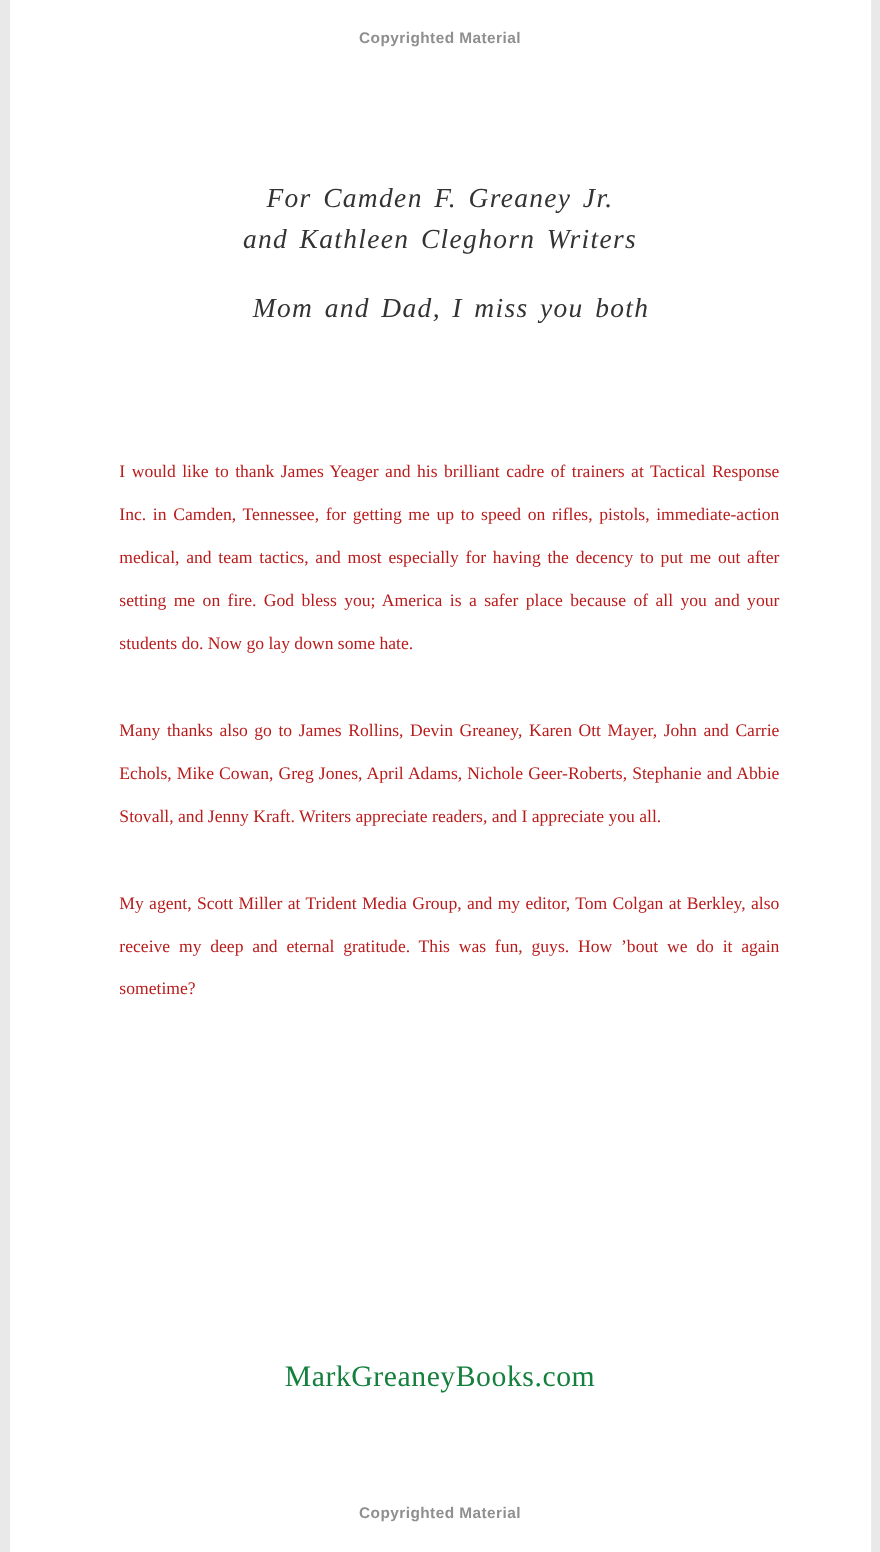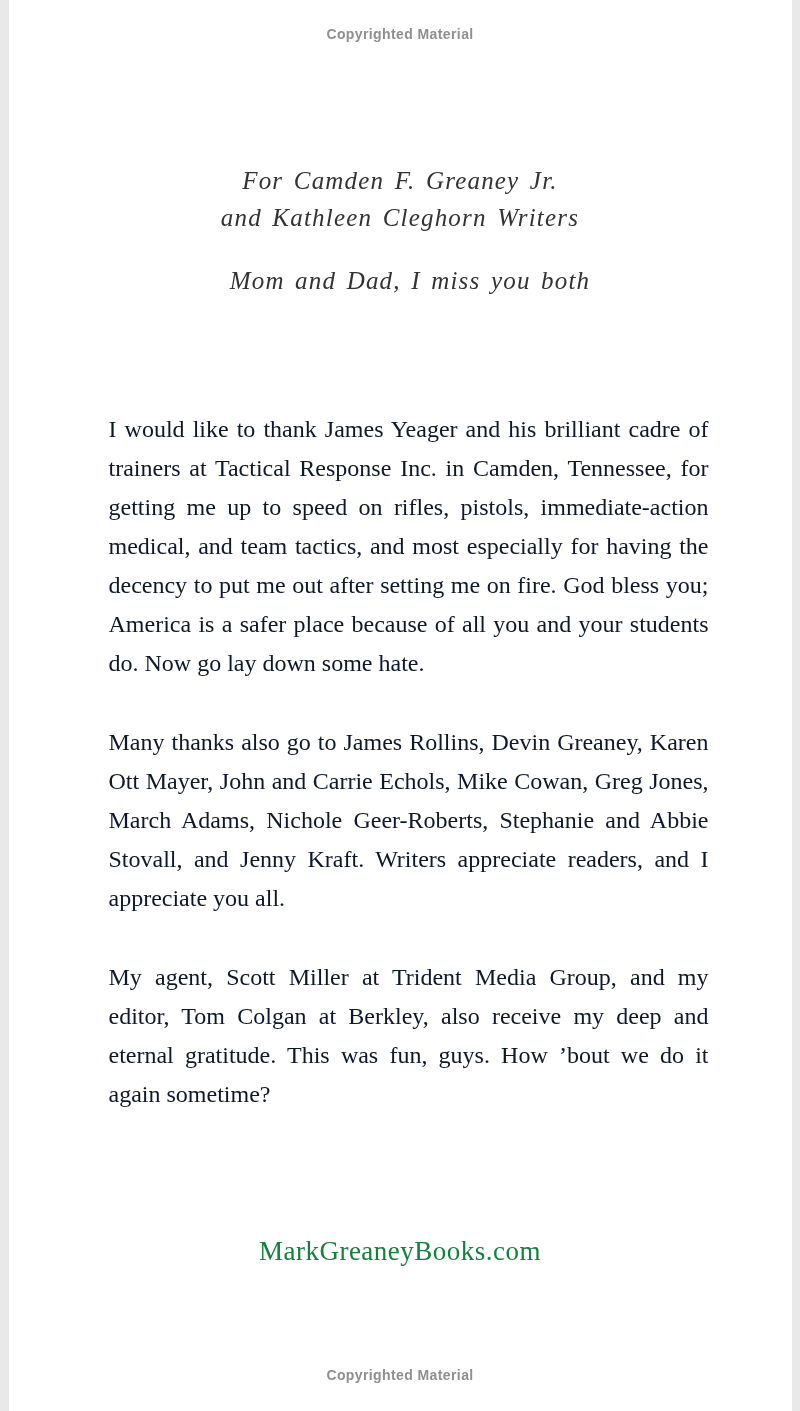--- a/index.html
+++ b/index.html
@@ -42,24 +42,24 @@
   }
   .dedication .dedication-line3 {
     margin-top: 26px;
     padding-left: 20px;
   }
   .body-text {
     position: absolute;
     top: 410px;
     left: 100px;
     width: 600px;
-    font-size: 24px;
+    font-size: 16px;
     line-height: 39px;
     text-align: justify;
-    color: #0f172a;
+    color: #b91c1c;
   }
   .body-text p {
     margin-bottom: 40px;
   }
   .website {
     position: absolute;
     top: 1236px;
     left: 0;
     width: 100%;
     text-align: center;
@@ -76,21 +76,21 @@
   <div class="notice notice-top">Copyrighted Material</div>
 
   <div class="dedication">
     <div class="dedication-line1">For Camden F. Greaney Jr.</div>
     <div class="dedication-line2">and Kathleen Cleghorn Writers</div>
     <div class="dedication-line3">Mom and Dad, I miss you both</div>
   </div>
 
   <div class="body-text">
     <p>I would like to thank James Yeager and his brilliant cadre of trainers at Tactical Response Inc. in Camden, Tennessee, for getting me up to speed on rifles, pistols, immediate-action medical, and team tactics, and most especially for having the decency to put me out after setting me on fire. God bless you; America is a safer place because of all you and your students do. Now go lay down some hate.</p>
-    <p>Many thanks also go to James Rollins, Devin Greaney, Karen Ott Mayer, John and Carrie Echols, Mike Cowan, Greg Jones, March Adams, Nichole Geer-Roberts, Stephanie and Abbie Stovall, and Jenny Kraft. Writers appreciate readers, and I appreciate you all.</p>
+    <p>Many thanks also go to James Rollins, Devin Greaney, Karen Ott Mayer, John and Carrie Echols, Mike Cowan, Greg Jones, April Adams, Nichole Geer-Roberts, Stephanie and Abbie Stovall, and Jenny Kraft. Writers appreciate readers, and I appreciate you all.</p>
     <p>My agent, Scott Miller at Trident Media Group, and my editor, Tom Colgan at Berkley, also receive my deep and eternal gratitude. This was fun, guys. How ’bout we do it again sometime?</p>
   </div>
 
   <div class="website">MarkGreaneyBooks.com</div>
 
   <div class="notice notice-bottom">Copyrighted Material</div>
 
 </div>
 
 </body></html>

